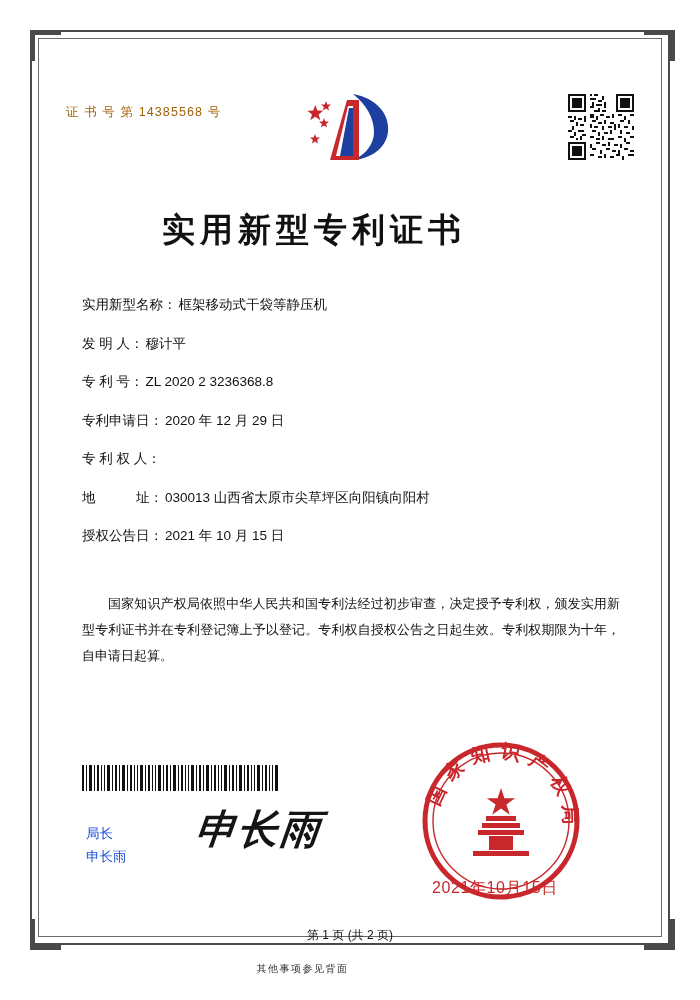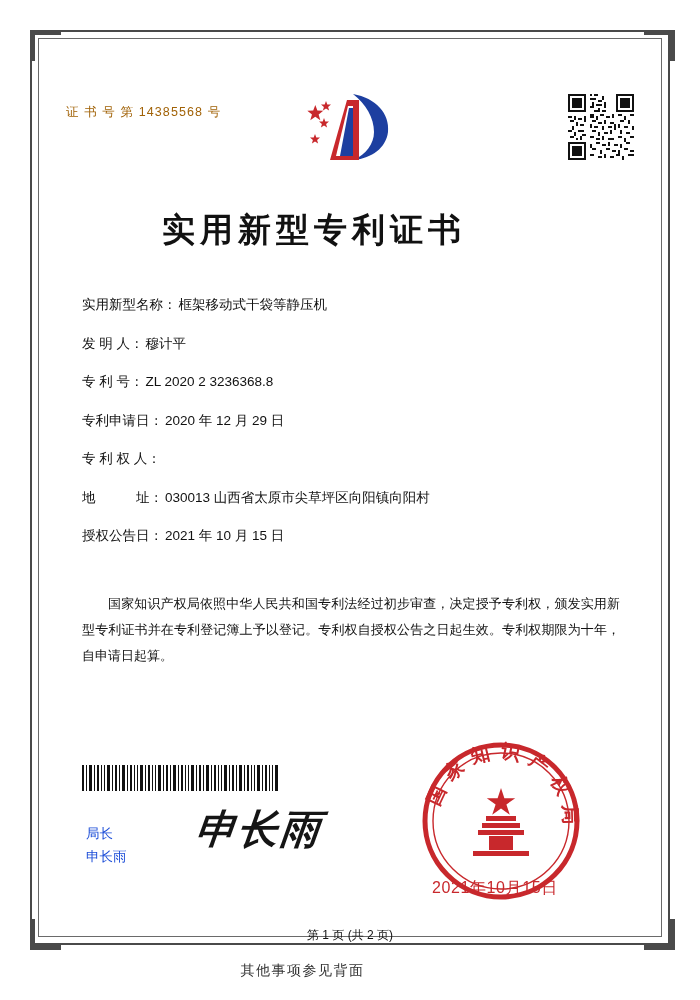--- a/index.html
+++ b/index.html
@@ -205,21 +205,21 @@
     text-align: center;
     font-size: 12px;
     color: #111;
   }
   .footer-note {
     position: absolute;
     left: 0;
     top: 962px;
     width: 605px;
     text-align: center;
-    font-size: 14px;
+    font-size: 10px;
     color: #333;
     letter-spacing: 1.5px;
   }
 </style>
 </head>
 <body>
 
 <div class="page">
 
   <div class="border-outer"></div>

